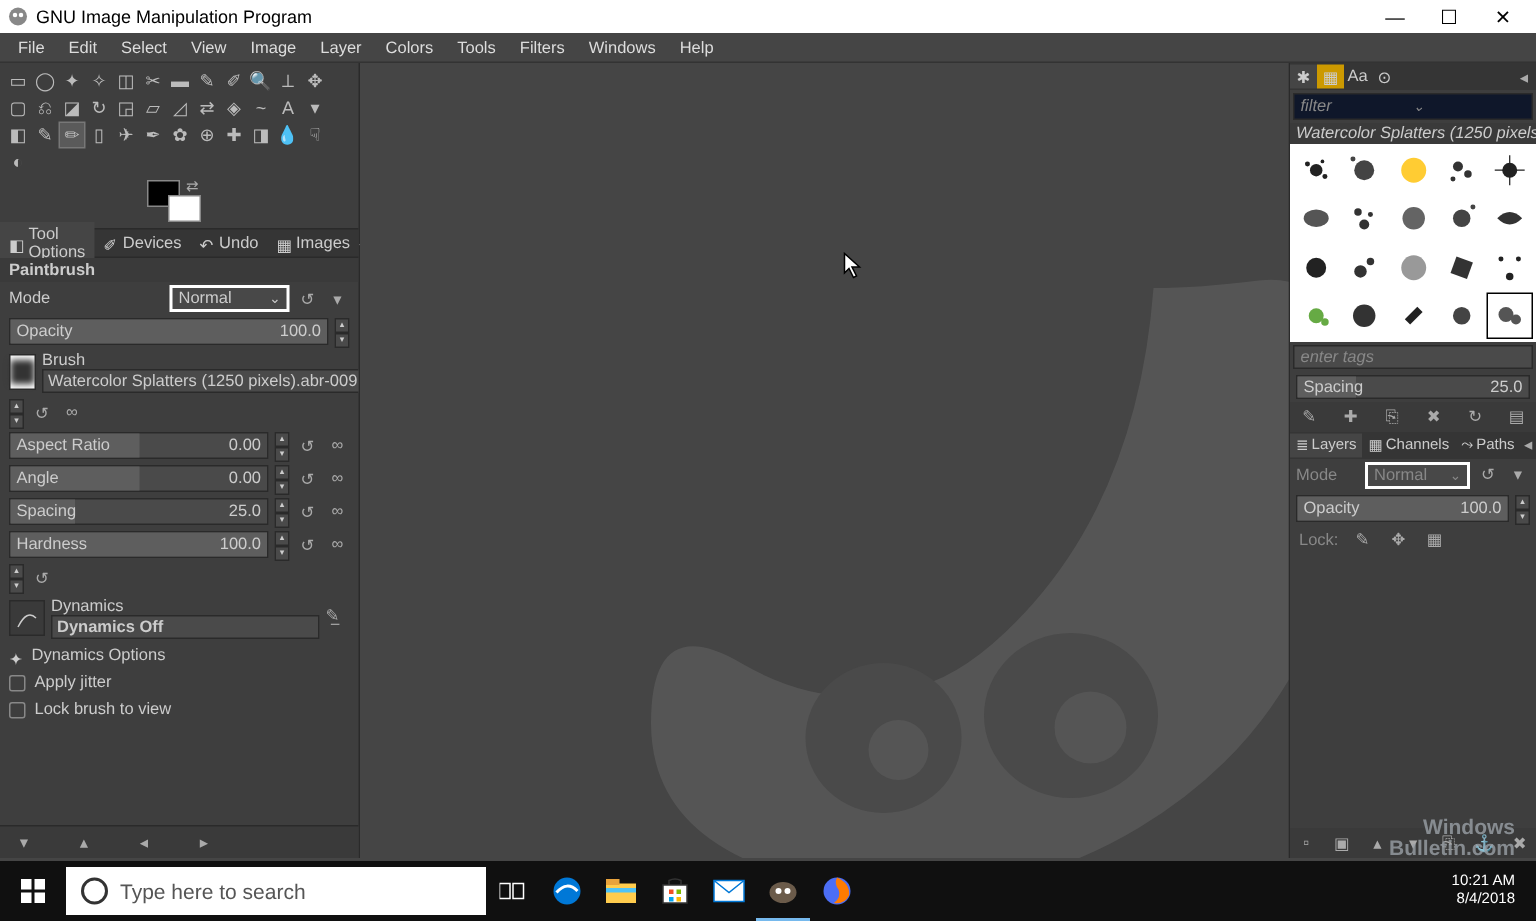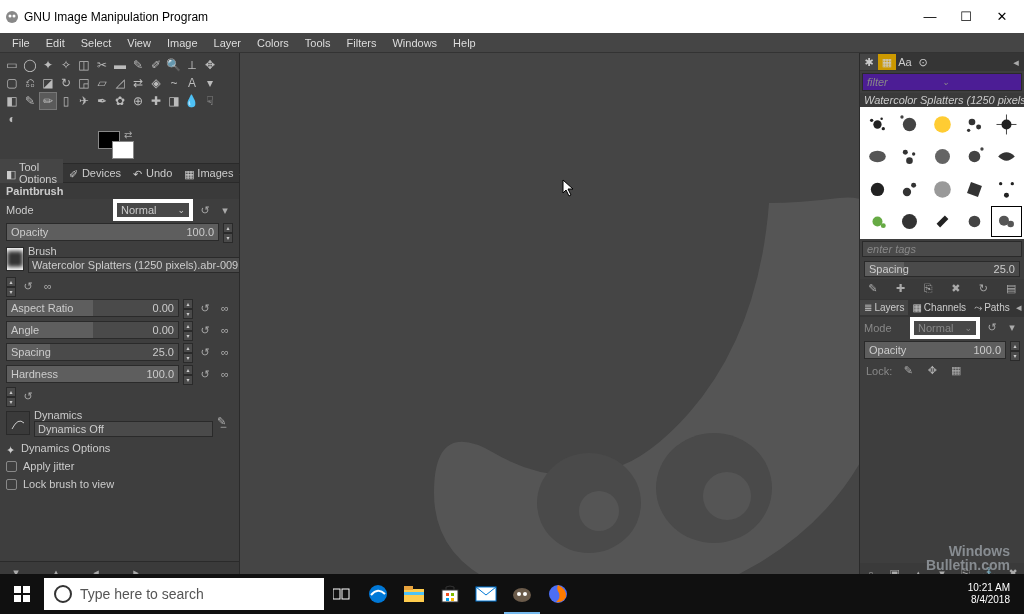--- a/index.html
+++ b/index.html
@@ -1,19 +1,19 @@
 <!DOCTYPE html>
 <html><head>
 <meta charset="utf-8">
 <style>
 * { box-sizing: border-box; margin: 0; padding: 0; font-family: "Segoe UI", Tahoma, sans-serif; }
 body { background: #454545; color: #ccc; font-size: 11px; width: 1024px; height: 614px; overflow: hidden; position: relative; }
 
 
-.titlebar { height: 33px; background: #fff; color: #000; display: flex; align-items: center; padding: 0 4px; font-size: 12px; }
+.titlebar { height: 22px; background: #fff; color: #000; display: flex; align-items: center; padding: 0 4px; font-size: 12px; }
 .titlebar .title { flex: 1; padding-left: 4px; }
 .titlebar .win-btn { width: 36px; text-align: center; cursor: default; font-size: 13px; }
 .app-icon { width: 16px; height: 16px; display: inline-block; }
 
 
 .menubar { height: 20px; background: #454545; display: flex; align-items: center; padding-left: 4px; border-bottom: 1px solid #333; }
 .menubar .menu-item { padding: 2px 8px; color: #ddd; cursor: default; }
 
 
 .main { display: flex; height: 530px; background: #454545; }
@@ -37,21 +37,21 @@
 .dock-tab { padding: 2px 6px; display: flex; align-items: center; gap: 3px; color: #ccc; cursor: default; }
 .dock-tab.active { background: #454545; }
 .tab-menu-btn { margin-left: auto; width: 16px; text-align: center; color: #aaa; }
 .tab-icon { width: 10px; height: 10px; display: inline-block; }
 
 
 .tool-opts { flex: 1; overflow-y: auto; overflow-x: hidden; padding: 0; position: relative; }
 .tool-opts-title { padding: 2px 6px; font-weight: bold; background: #3a3a3a; }
 .opt-row { display: flex; align-items: center; padding: 2px 6px; gap: 4px; height: 22px; }
 .opt-label { flex: 0 0 auto; }
-.dropdown { flex: 1; background: #484848; border: 4px solid #ffffff; padding: 1px 4px; display: flex; justify-content: space-between; align-items: center; }
+.dropdown { flex: 1; background: #484848; border: 2px solid #ffffff; padding: 1px 4px; display: flex; justify-content: space-between; align-items: center; }
 .chev { font-size: 9px; }
 
 .slider-row { padding: 2px 6px; display: flex; align-items: center; gap: 4px; height: 22px; position: relative; }
 .slider-bar { position: relative; flex: 1; height: 18px; background: #4a4a4a; border: 1px solid #2a2a2a; display: flex; align-items: center; }
 .slider-fill { position: absolute; left: 0; top: 0; bottom: 0; background: #5e5e5e; }
 .slider-label { position: absolute; left: 4px; z-index: 1; }
 .slider-value { position: absolute; right: 4px; z-index: 1; }
 .stepper { width: 10px; height: 18px; display: flex; flex-direction: column; }
 .stepper div { flex: 1; font-size: 6px; text-align: center; line-height: 8px; background: #4a4a4a; border: 1px solid #2a2a2a; }
 .icon-btn { width: 16px; height: 16px; display: flex; align-items: center; justify-content: center; color: #aaa; font-size: 11px; }
@@ -69,21 +69,21 @@
 
 .tool-opts-footer { height: 22px; background: #3a3a3a; border-top: 1px solid #2a2a2a; display: flex; align-items: center; padding: 0 8px; gap: 24px; }
 .tool-opts::-webkit-scrollbar { width: 10px; }
 .tool-opts::-webkit-scrollbar-thumb { background: #5a5a5a; }
 .tool-opts::-webkit-scrollbar-track { background: #353535; }
 
 
 .r-tabs { height: 18px; background: #353535; display: flex; align-items: center; }
 .r-tab { width: 18px; height: 16px; display: flex; align-items: center; justify-content: center; cursor: default; }
 .r-tab.active { background: #454545; }
-.filter-bar { height: 18px; background: #4c1d95; border: 1px solid #2a2a2a; display: flex; align-items: center; padding: 0 4px; margin: 2px; }
+.filter-bar { height: 18px; background: #0f172a; border: 1px solid #2a2a2a; display: flex; align-items: center; padding: 0 4px; margin: 2px; }
 .filter-bar span { flex: 1; font-style: italic; color: #888; }
 .brush-name-row { padding: 1px 4px; background: #3a3a3a; font-style: italic; white-space: nowrap; overflow: hidden; }
 .brush-grid { margin: 0; padding: 2px; background: #fff; display: grid; grid-template-columns: repeat(5, 1fr); gap: 1px; }
 .brush-cell { aspect-ratio: 1; background: #fff; display: flex; align-items: center; justify-content: center; overflow: hidden; }
 .brush-cell.sel { outline: 1px solid #000; outline-offset: -1px; }
 .splat { width: 80%; height: 80%; }
 .tags-bar { height: 16px; background: #4a4a4a; border: 1px solid #2a2a2a; margin: 2px; padding: 0 4px; font-style: italic; color: #888; display: flex; align-items: center;}
 .spacing-row { padding: 2px 4px; }
 .r-footer { height: 20px; background: #3a3a3a; display: flex; align-items: center; padding: 0 4px; gap: 10px; justify-content: space-around;}
 
@@ -322,21 +322,21 @@
       </div>
 
       <div class="brush-row">
         <div class="brush-thumb" style="background:#3a3a3a;">
           <svg viewBox="0 0 16 16" width="16" height="16">
               <path d="M2 14 Q8 2 14 8" stroke="#ccc" fill="none"></path>
             </svg>
         </div>
         <div class="brush-info">
           <span>Dynamics</span>
-          <span style="background:#4a4a4a; border:1px solid #2a2a2a; padding:1px 3px;">Dynamics Off</span>
+          <span style="background:#4a4a4a; border:1px solid #2a2a2a; padding:1px 3px;font-weight:bold;">Dynamics Off</span>
         </div>
         <div class="edit-icon">✎̲</div>
       </div>
 
       <div class="expand-row">
         <span class="exp-icon">✦</span>
         <span>Dynamics Options</span>
       </div>
       <div class="check-row">
         <span class="checkbox"></span>

